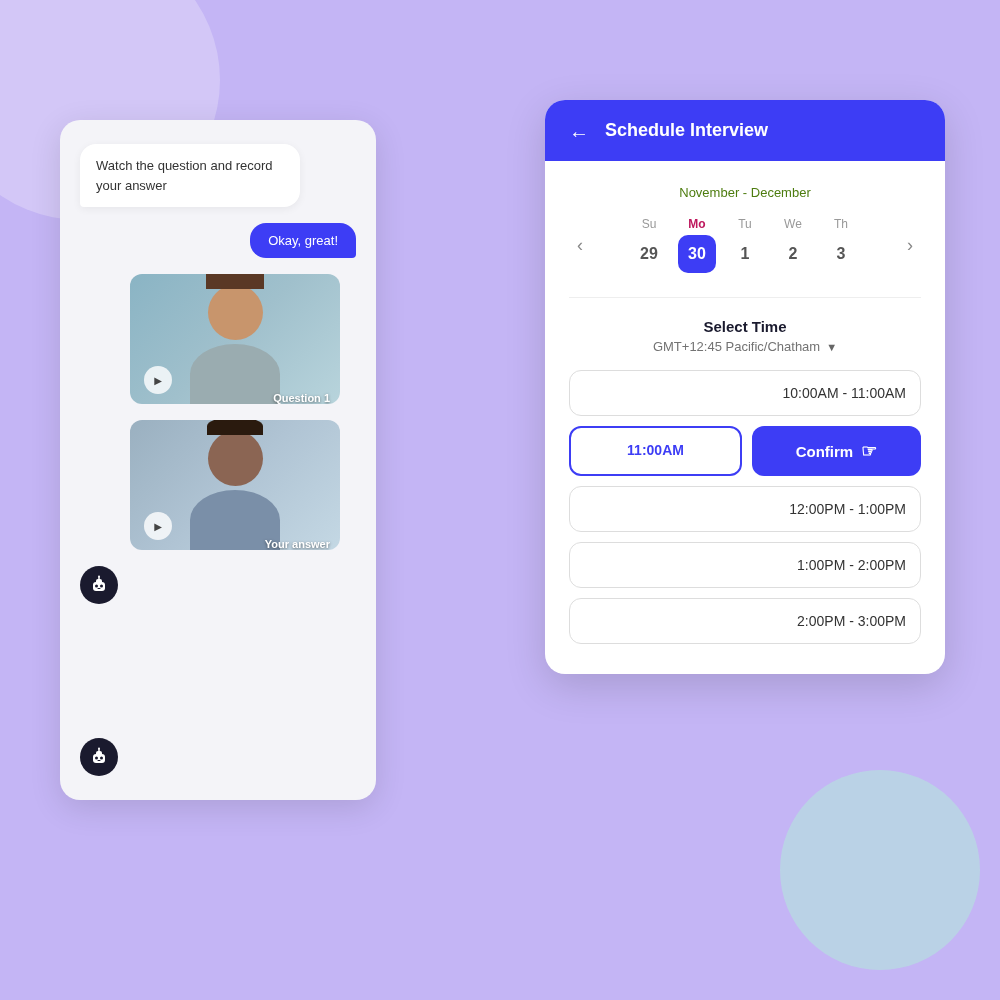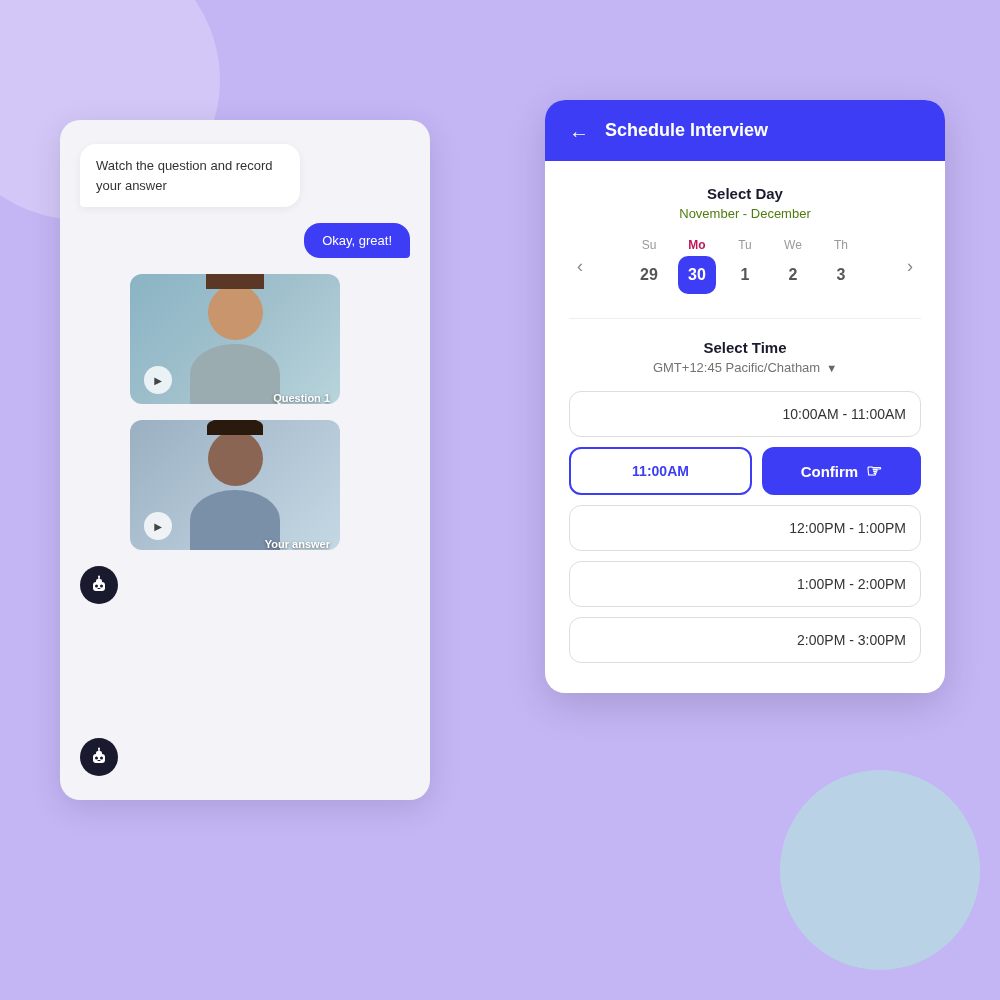--- a/index.html
+++ b/index.html
@@ -30,21 +30,21 @@
       height: 200px;
       background: rgba(180,230,220,0.6);
       border-radius: 50%;
     }
 
     
     .chat-card {
       position: absolute;
       left: 60px;
       top: 120px;
-      width: 370px;
+      width: 316px;
       height: 680px;
       background: #f4f4f8;
       border-radius: 20px;
       box-shadow: 0 8px 32px rgba(0,0,0,0.12);
       overflow: hidden;
       padding: 24px 20px;
       display: flex;
       flex-direction: column;
       gap: 16px;
     }
@@ -342,21 +342,21 @@
       font-size: 14px;
       color: #3d3df5;
       font-weight: 700;
       cursor: pointer;
     }
     .confirm-btn {
       flex: 1;
       background: #3d3df5;
       border: none;
       border-radius: 12px;
-      padding: 4px;
+      padding: 14px;
       text-align: center;
       font-size: 15px;
       color: white;
       font-weight: 700;
       cursor: pointer;
       display: flex;
       align-items: center;
       justify-content: center;
       gap: 8px;
       position: relative;
@@ -436,21 +436,20 @@
 
 <div class="schedule-card">
 
   <div class="schedule-header">
     <span class="back-btn">←</span>
     <span class="schedule-title">Schedule Interview</span>
   </div>
 
   <div class="schedule-body">
 
-    <div class="section-title">Select Day</div>
     <div class="section-subtitle">November - December</div>
 
     <div class="day-selector">
       <span class="day-nav">‹</span>
       <div class="days-grid">
 
         <div class="day-item">
           <span class="day-name">Su</span>
           <span class="day-num">29</span>
         </div>

